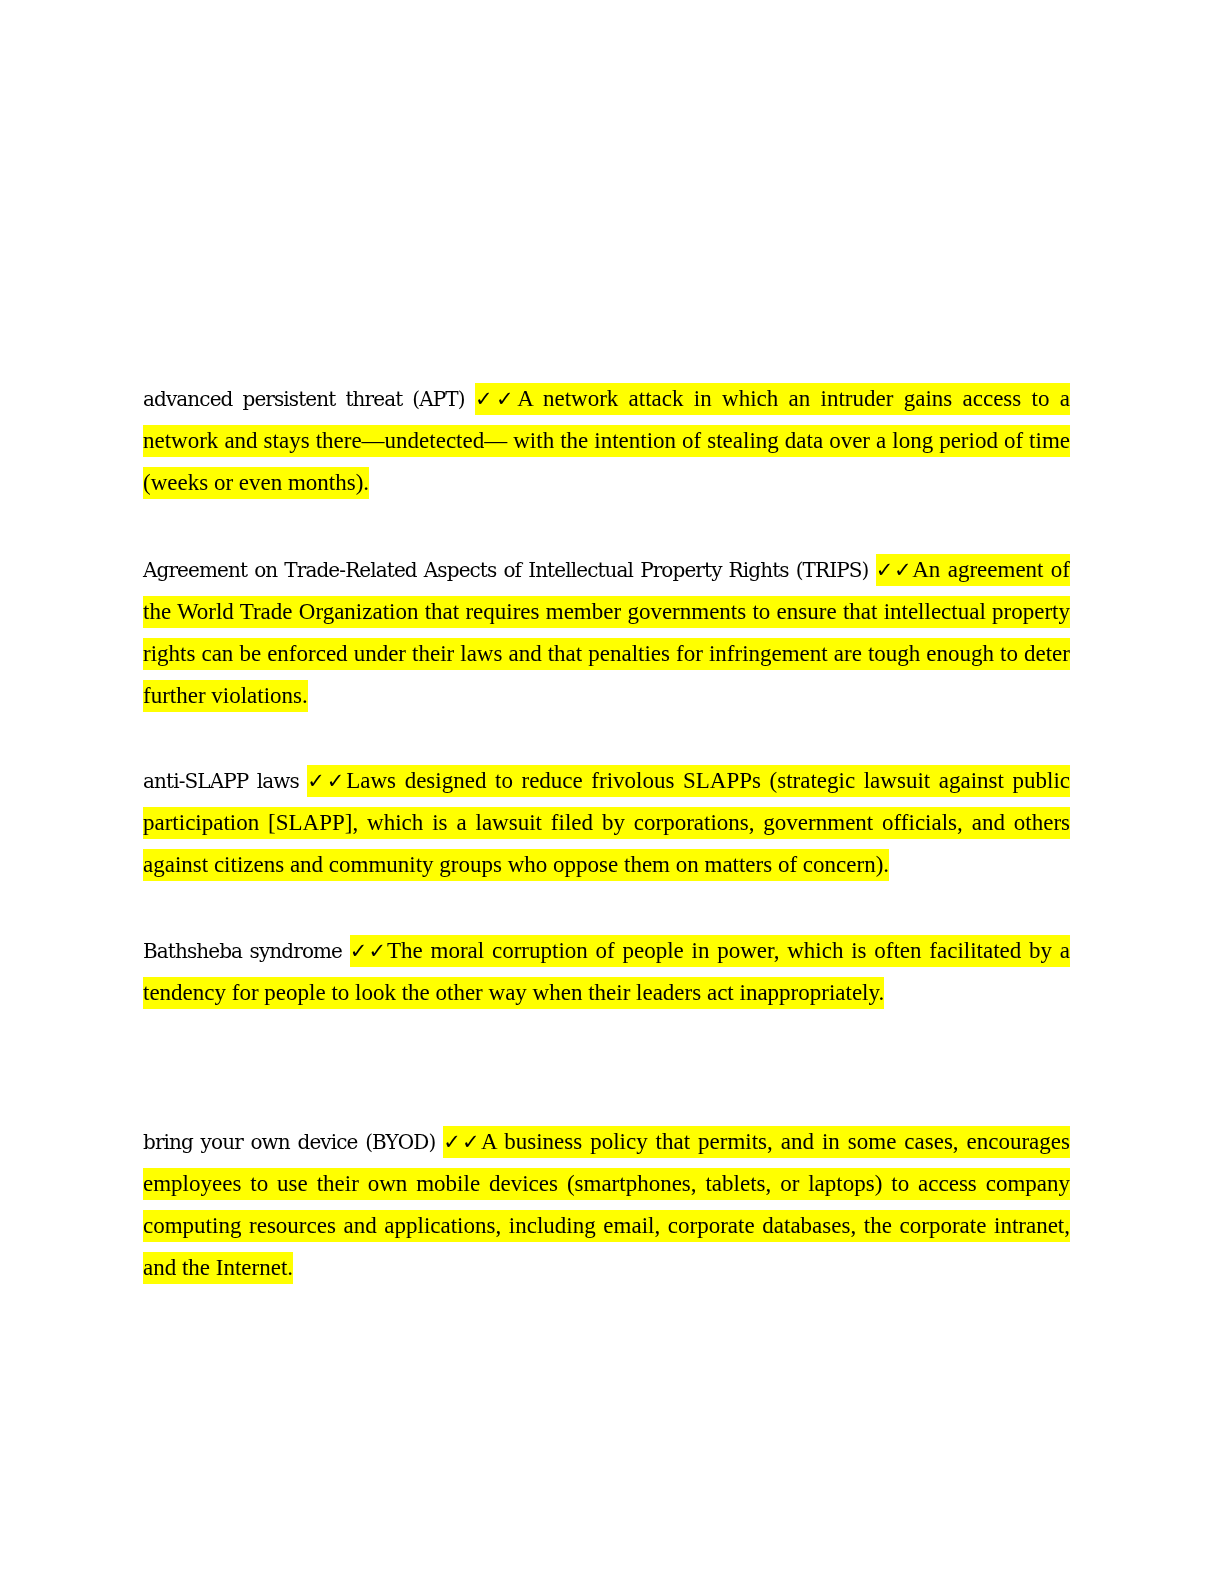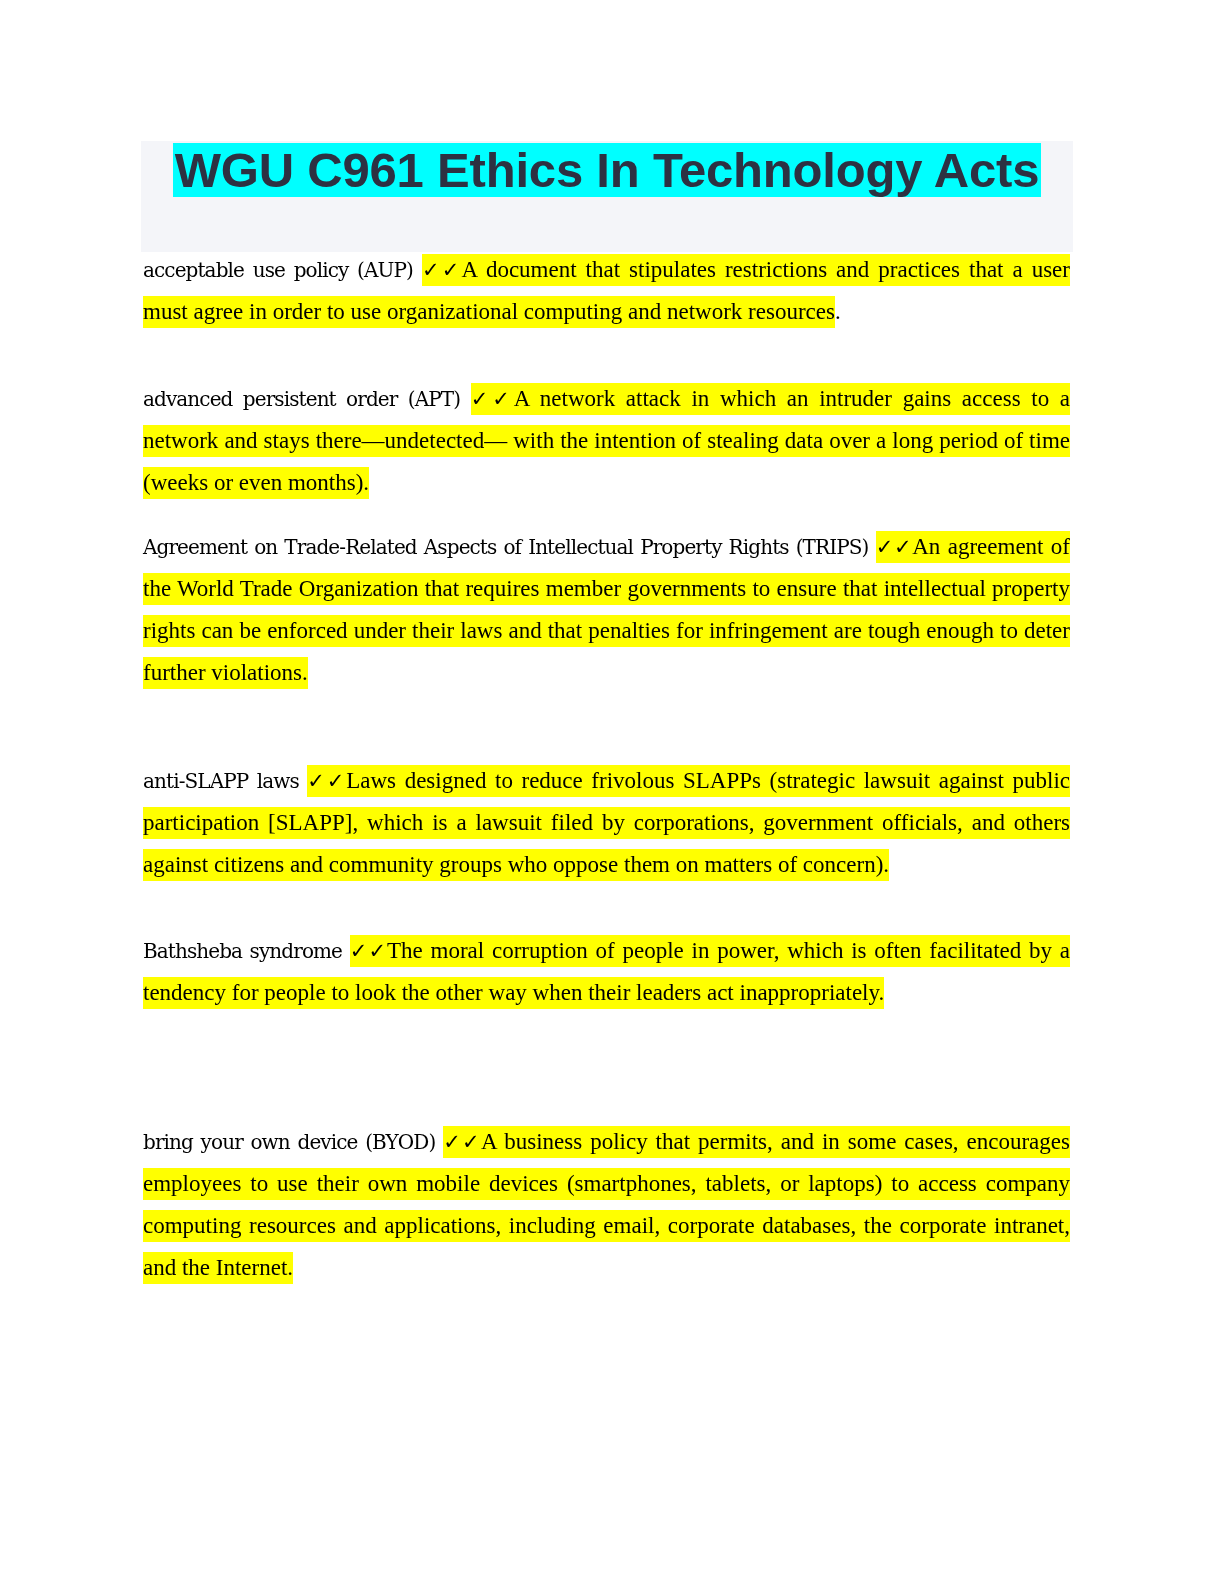--- a/index.html
+++ b/index.html
@@ -76,33 +76,27 @@
       font-family: "DejaVu Sans", sans-serif;
       font-size: 21px;
       letter-spacing: -1px;
     }
   </style>
 </head>
 <body>
 
 <div class="page">
 
-  <div class="title-band">
-    <h1 class="title"><span>WGU C961 Ethics In Technology Acts</span></h1>
+
+
+  <div class="entry" style="top:378px;">
+    <p><span class="term">advanced persistent threat (APT)</span> <span class="hl"><span class="check">✓✓</span><span>A network attack in which an intruder gains access to a network and stays there—undetected— with the intention of stealing data over a long period of time (weeks or even months).</span></span></p>
   </div>
 
-  <div class="entry" style="top:249px;">
-    <p><span class="term">acceptable use policy (AUP)</span> <span class="hl"><span class="check">✓✓</span><span>A document that stipulates restrictions and practices that a user must agree in order to use organizational computing and network resources</span></span><span>.</span></p>
-  </div>
-
-  <div class="entry" style="top:378px;">
-    <p><span class="term">advanced persistent order (APT)</span> <span class="hl"><span class="check">✓✓</span><span>A network attack in which an intruder gains access to a network and stays there—undetected— with the intention of stealing data over a long period of time (weeks or even months).</span></span></p>
-  </div>
-
-  <div class="entry" style="top:526px;">
+  <div class="entry" style="top:549px;">
     <p><span class="term">Agreement on Trade-Related Aspects of Intellectual Property Rights (TRIPS)</span> <span class="hl"><span class="check">✓✓</span><span>An agreement of the World Trade Organization that requires member governments to ensure that intellectual property rights can be enforced under their laws and that penalties for infringement are tough enough to deter further violations.</span></span></p>
   </div>
 
   <div class="entry" style="top:930px;">
     <p><span class="term">Bathsheba syndrome</span> <span class="hl"><span class="check">✓✓</span><span>The moral corruption of people in power, which is often facilitated by a tendency for people to look the other way when their leaders act inappropriately.</span></span></p>
   </div>
 
   <div class="entry" style="top:760px;">
     <p><span class="term">anti-SLAPP laws</span> <span class="hl"><span class="check">✓✓</span><span>Laws designed to reduce frivolous SLAPPs (strategic lawsuit against public participation [SLAPP], which is a lawsuit filed by corporations, government officials, and others against citizens and community groups who oppose them on matters of concern).</span></span></p>
   </div>

